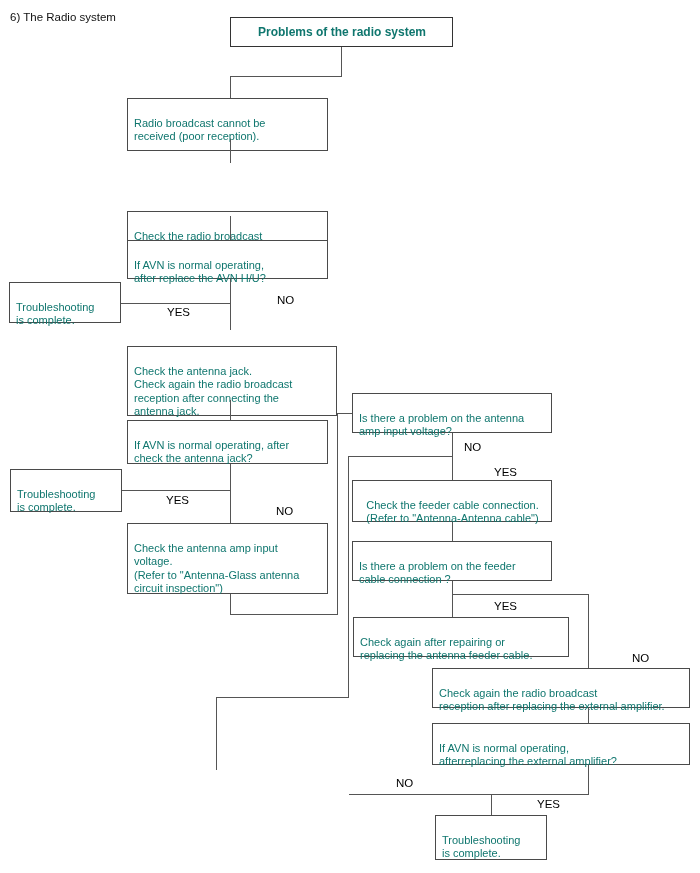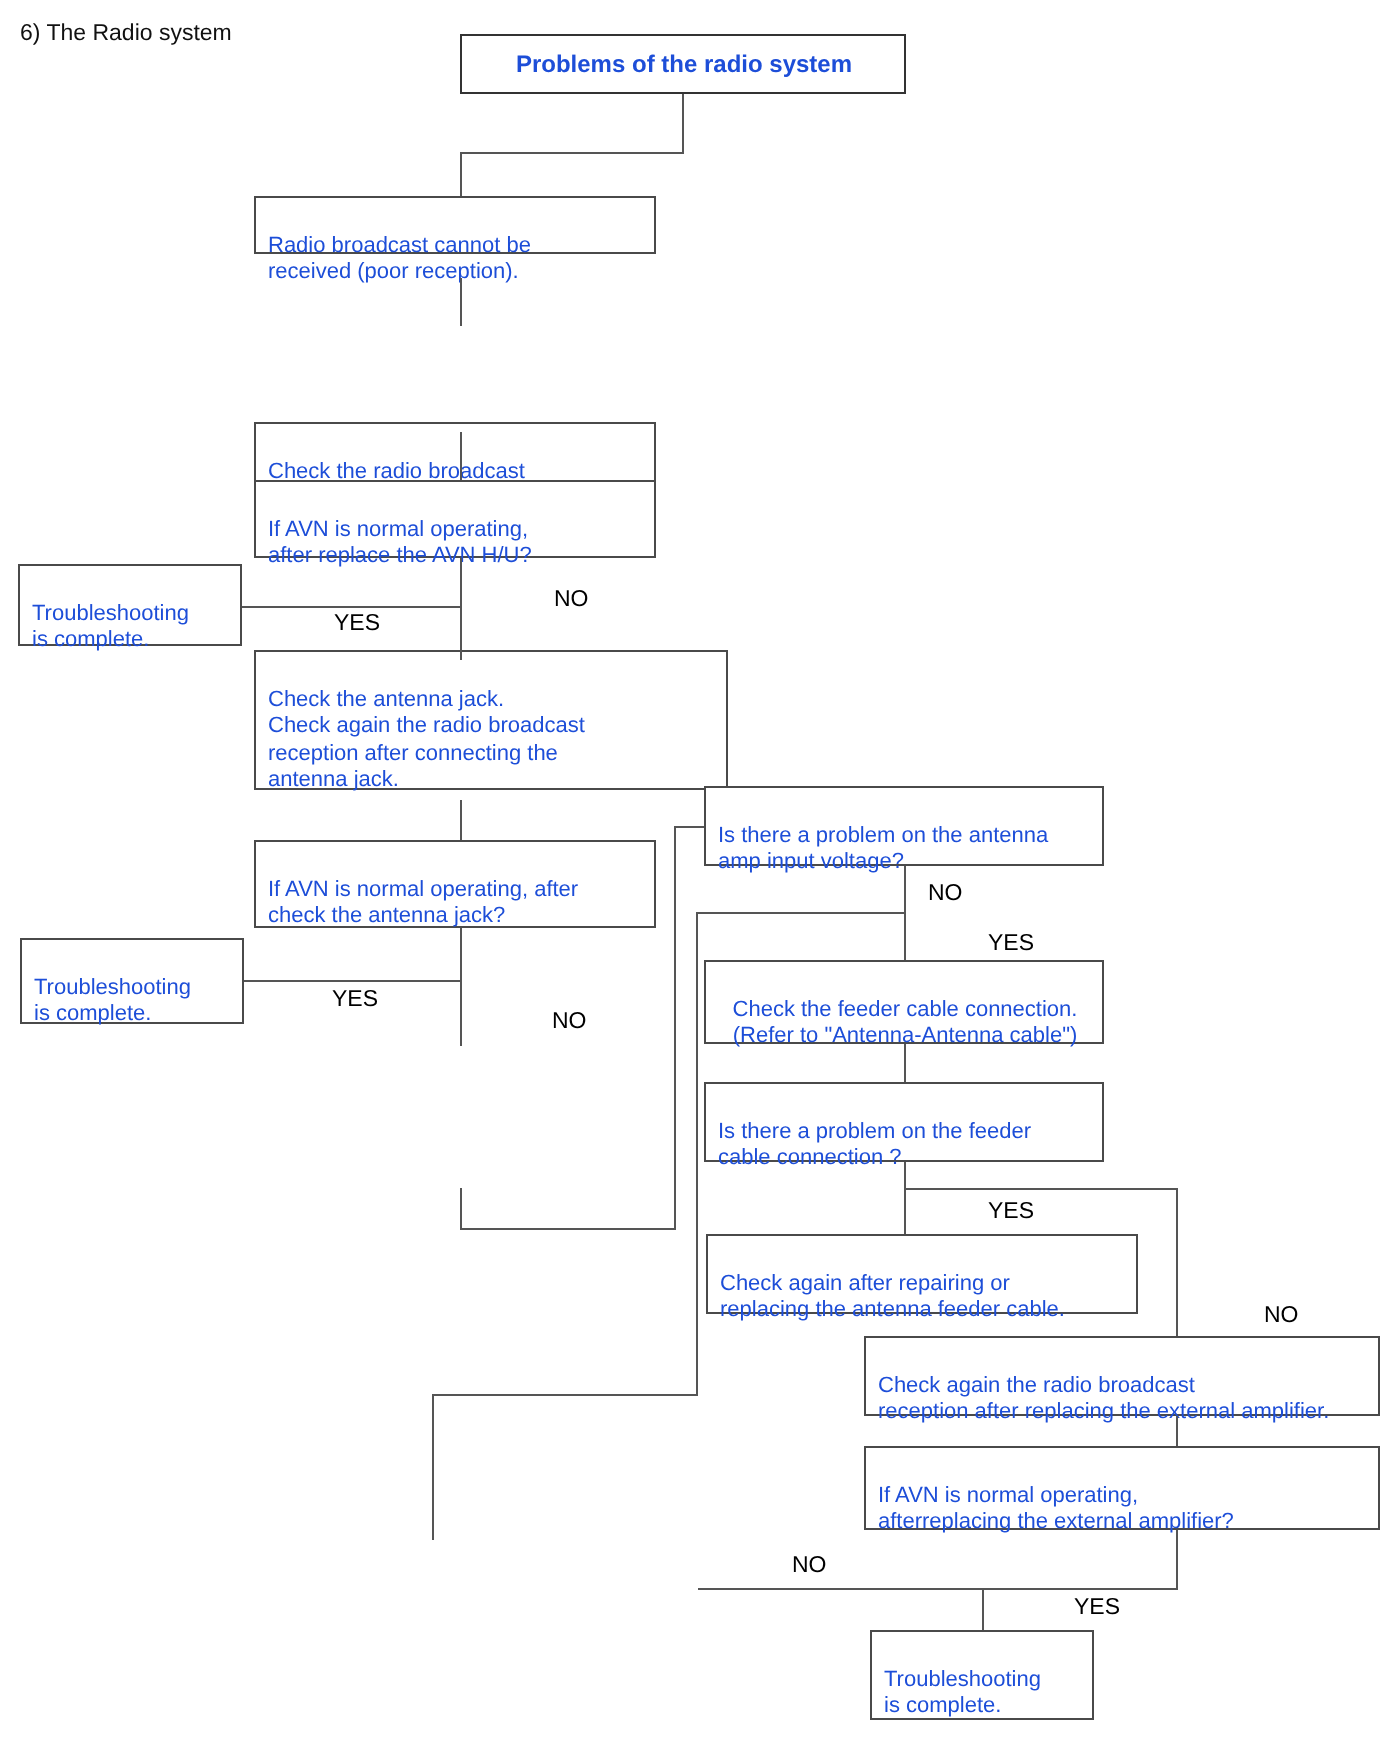--- a/index.html
+++ b/index.html
@@ -15,21 +15,21 @@
     position:absolute; left:10px; top:11px;
     font-size:11.5px; color:#111;
   }
   .node {
     position:absolute;
     box-sizing:border-box;
     border:1px solid #4a4a4a;
     background:#fff;
     font-size:11px;
     line-height:13.5px;
-    color:#1d4ed8;
+    color:#0f766e;
     padding:4px 5px 3px 6px;
     white-space:pre-line;
   }
   .node.title-node {
     display:flex; align-items:center; justify-content:center;
     font-weight:bold; font-size:12px; white-space:nowrap;
     border-color:#333;
   }
   .ln { position:absolute; background:#555; }
   .lbl {
@@ -41,58 +41,64 @@
 <body>
 
 <div class="canvas">
 
   <div class="heading">6) The Radio system</div>
 
   <div class="node title-node" style="left:230px; top:17px; width:223px; height:30px;">
     <span>Problems of the radio system</span>
   </div>
 
-  <div class="node" style="left:127px; top:98px; width:201px; height:29px;">
+  <div class="node" style="left:127px; top:98px; width:201px; height:53px;">
     <span>Radio broadcast cannot be
 received (poor reception).</span>
   </div>
 
   <div class="node" style="left:127px; top:163px; width:201px; height:53px;margin-top:48px;">
     <span>Check the radio broadcast
 reception after replacing the
 AVN H/U.</span>
   </div>
 
   <div class="node" style="left:127px; top:240px; width:201px; height:39px;">
     <span>If AVN is normal operating,
 after replace the AVN H/U?</span>
   </div>
 
   <div class="node" style="left:9px; top:282px; width:112px; height:41px;">
     <span>Troubleshooting
 is complete.</span>
   </div>
 
-  <div class="node" style="left:127px; top:325px; width:237px; height:70px;">
+  <div class="node" style="left:127px; top:346px; width:210px; height:70px;">
     <span>Check the antenna jack.
 Check again the radio broadcast
 reception after connecting the
 antenna jack.</span>
   </div>
 
   <div class="node" style="left:127px; top:420px; width:201px; height:44px;">
     <span>If AVN is normal operating, after
 check the antenna jack?</span>
   </div>
 
   <div class="node" style="left:10px; top:469px; width:112px; height:43px;">
     <span>Troubleshooting
 is complete.</span>
   </div>
 
+  <div class="node" style="left:127px; top:523px; width:201px; height:71px;">
+    <span>Check the antenna amp input
+voltage.
+(Refer to "Antenna-Glass antenna
+circuit inspection")</span>
+  </div>
 
   <div class="node" style="left:352px; top:393px; width:200px; height:40px;">
     <span>Is there a problem on the antenna
 amp input voltage?</span>
   </div>
 
   <div class="node" style="left:352px; top:480px; width:200px; height:42px;text-align:center;">
     <span>Check the feeder cable connection.
 (Refer to "Antenna-Antenna cable")</span>
   </div>

